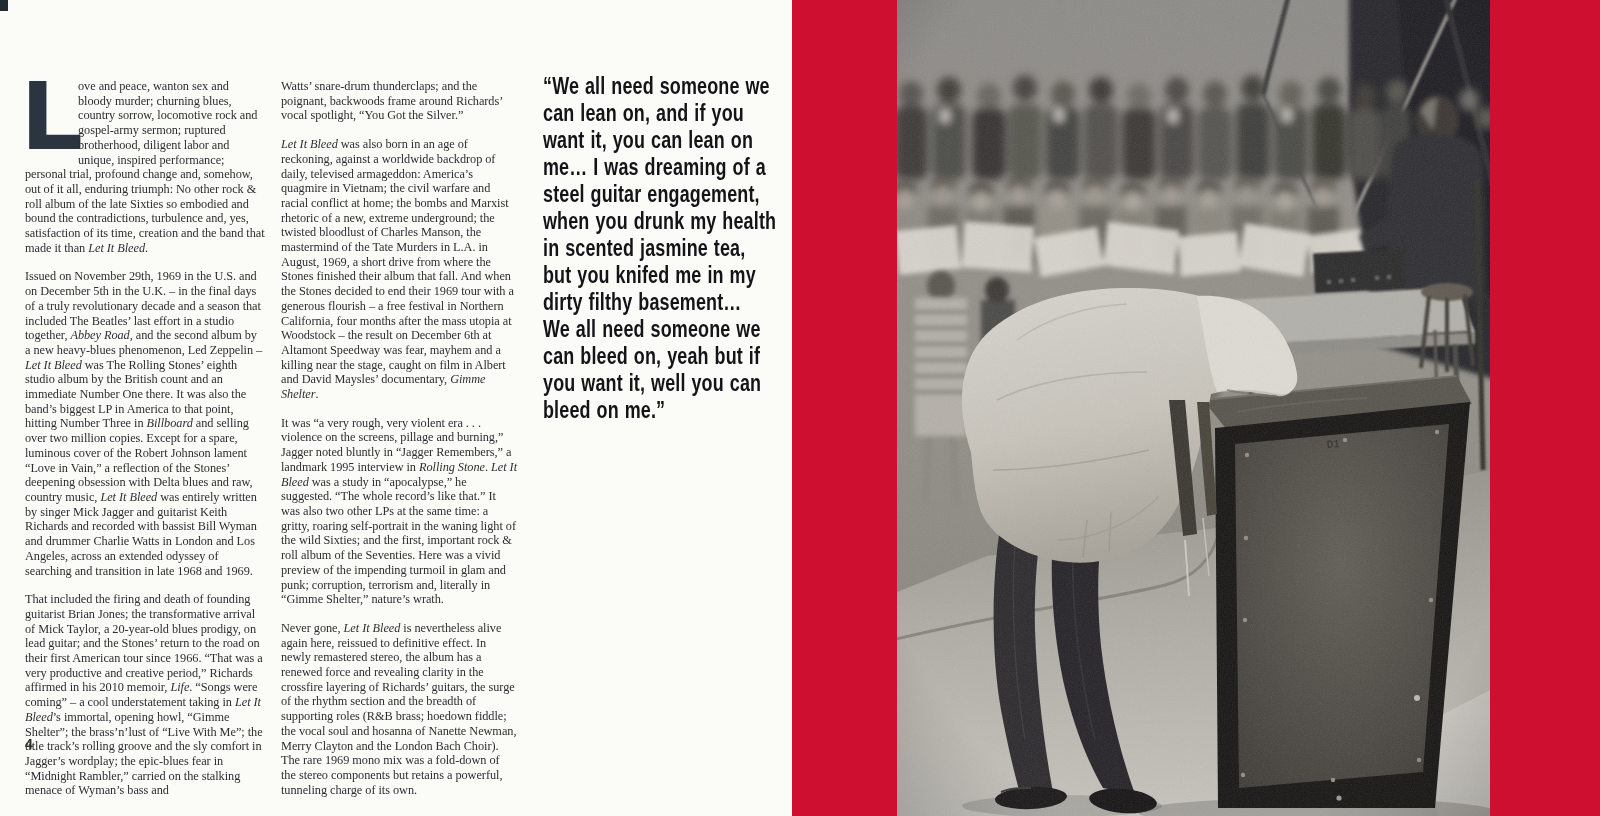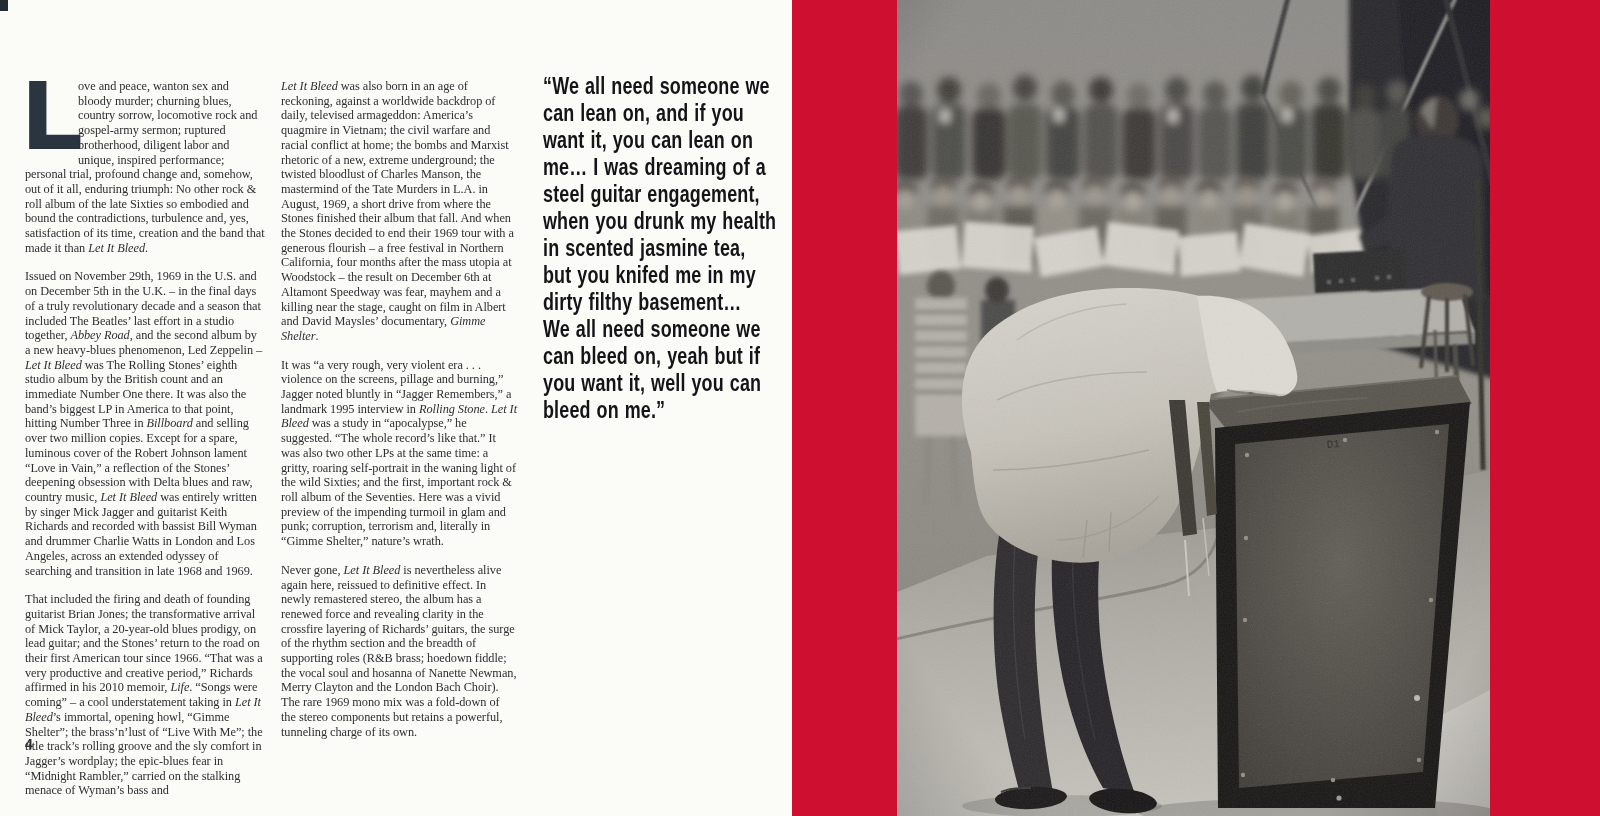--- a/index.html
+++ b/index.html
@@ -42,20 +42,21 @@
 
   <div class="scan-artifact"></div>
 
   <div class="col" id="col0">
     <div class="dropcap">L</div>
   <p><span>ove and peace, wanton sex and bloody murder; churning blues, country sorrow, locomotive rock and gospel-army sermon; ruptured brotherhood, diligent labor and unique, inspired performance; personal trial, profound change and, somehow, out of it all, enduring triumph: No other rock &amp; roll album of the late Sixties so embodied and bound the contradictions, turbulence and, yes, satisfaction of its time, creation and the band that made it than </span><i>Let It Bleed</i><span>.</span></p>
       <p><span>Issued on November 29th, 1969 in the U.S. and on December 5th in the U.K. – in the final days of a truly revolutionary decade and a season that included The Beatles’ last effort in a studio together, </span><i>Abbey Road</i><span>, and the second album by a new heavy-blues phenomenon, Led Zeppelin – </span><i>Let It Bleed</i><span> was The Rolling Stones’ eighth studio album by the British count and an immediate Number One there. It was also the band’s biggest LP in America to that point, hitting Number Three in </span><i>Billboard</i><span> and selling over two million copies. Except for a spare, luminous cover of the Robert Johnson lament “Love in Vain,” a reflection of the Stones’ deepening obsession with Delta blues and raw, country music, </span><i>Let It Bleed</i><span> was entirely written by singer Mick Jagger and guitarist Keith Richards and recorded with bassist Bill Wyman and drummer Charlie Watts in London and Los Angeles, across an extended odyssey of searching and transition in late 1968 and 1969.</span></p>
       <p><span>That included the firing and death of founding guitarist Brian Jones; the transformative arrival of Mick Taylor, a 20-year-old blues prodigy, on lead guitar; and the Stones’ return to the road on their first American tour since 1966. “That was a very productive and creative period,” Richards affirmed in his 2010 memoir, </span><i>Life</i><span>. “Songs were coming” – a cool understatement taking in </span><i>Let It Bleed</i><span>’s immortal, opening howl, “Gimme Shelter”; the brass’n’lust of “Live With Me”; the title track’s rolling groove and the sly comfort in Jagger’s wordplay; the epic-blues fear in “Midnight Rambler,” carried on the stalking menace of Wyman’s bass and</span></p>
     </div>
   <div class="col" id="col1">
+      <p><span>Watts’ snare-drum thunderclaps; and the poignant, backwoods frame around Richards’ vocal spotlight, “You Got the Silver.”</span></p>
       <p><i>Let It Bleed</i><span> was also born in an age of reckoning, against a worldwide backdrop of daily, televised armageddon: America’s quagmire in Vietnam; the civil warfare and racial conflict at home; the bombs and Marxist rhetoric of a new, extreme underground; the twisted bloodlust of Charles Manson, the mastermind of the Tate Murders in L.A. in August, 1969, a short drive from where the Stones finished their album that fall. And when the Stones decided to end their 1969 tour with a generous flourish – a free festival in Northern California, four months after the mass utopia at Woodstock – the result on December 6th at Altamont Speedway was fear, mayhem and a killing near the stage, caught on film in Albert and David Maysles’ documentary, </span><i>Gimme Shelter</i><span>.</span></p>
       <p><span>It was “a very rough, very violent era . . . violence on the screens, pillage and burning,” Jagger noted bluntly in “Jagger Remembers,” a landmark 1995 interview in </span><i>Rolling Stone</i><span>. </span><i>Let It Bleed</i><span> was a study in “apocalypse,” he suggested. “The whole record’s like that.” It was also two other LPs at the same time: a gritty, roaring self-portrait in the waning light of the wild Sixties; and the first, important rock &amp; roll album of the Seventies. Here was a vivid preview of the impending turmoil in glam and punk; corruption, terrorism and, literally in “Gimme Shelter,” nature’s wrath.</span></p>
       <p><span>Never gone, </span><i>Let It Bleed</i><span> is nevertheless alive again here, reissued to definitive effect. In newly remastered stereo, the album has a renewed force and revealing clarity in the crossfire layering of Richards’ guitars, the surge of the rhythm section and the breadth of supporting roles (R&amp;B brass; hoedown fiddle; the vocal soul and hosanna of Nanette Newman, Merry Clayton and the London Bach Choir). The rare 1969 mono mix was a fold-down of the stereo components but retains a powerful, tunneling charge of its own.</span></p>
     </div>
 
   <div class="pull-quote">
       <div class="qline">“We all need someone we</div>
       <div class="qline">can lean on, and if you</div>
       <div class="qline">want it, you can lean on</div>
       <div class="qline">me… I was dreaming of a</div>

